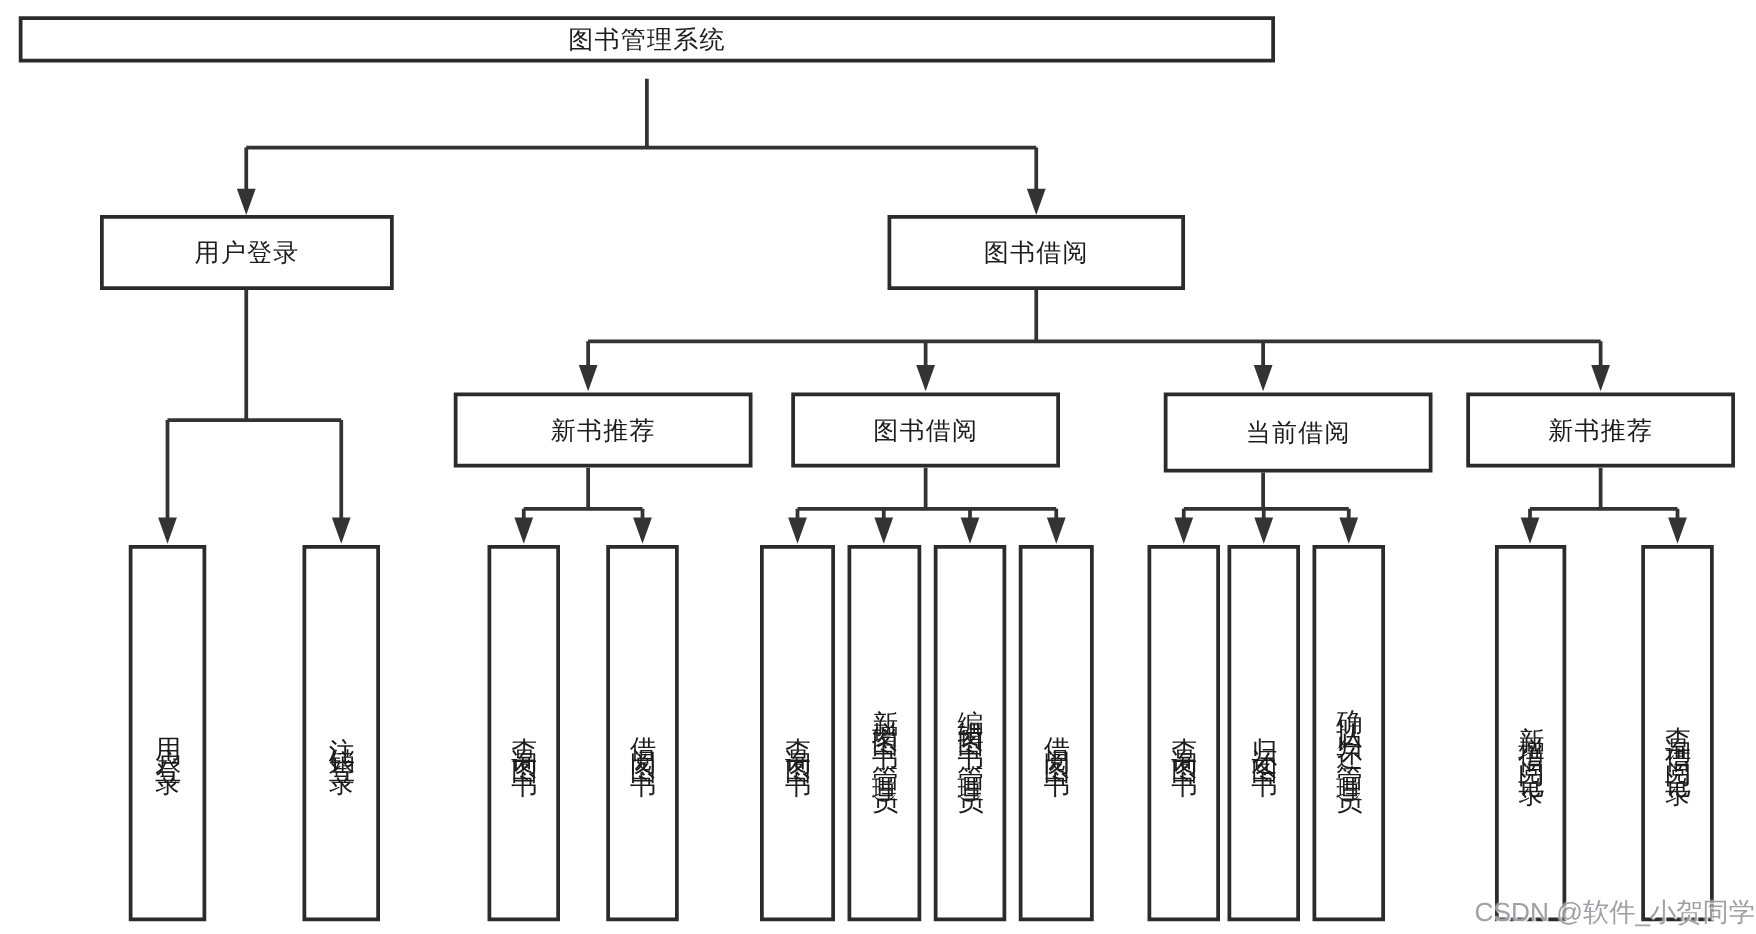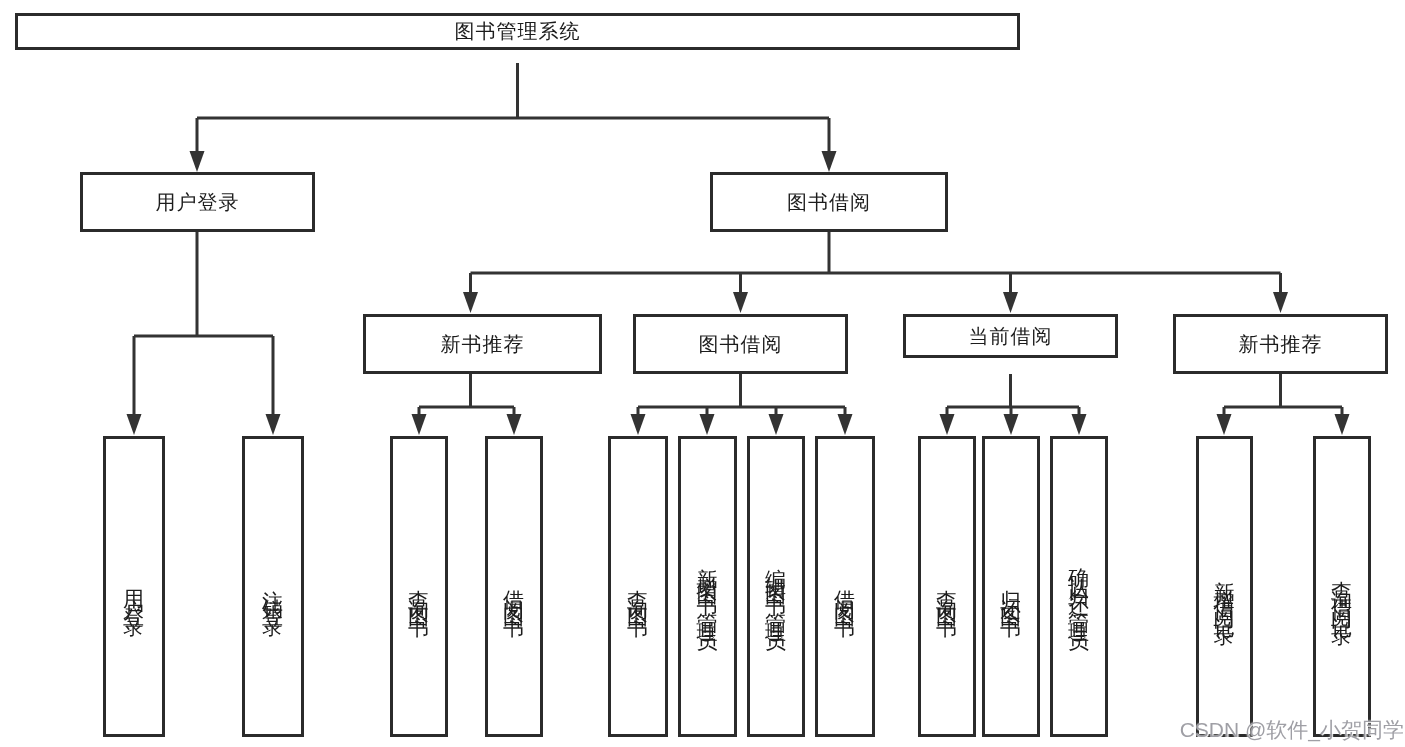--- a/index.html
+++ b/index.html
@@ -118,21 +118,21 @@
   <div class="hbox" style="left:710px; top:172px; width:238px; height:60px;">
     <span class="lbl">图书借阅</span>
   </div>
 
   <div class="hbox" style="left:363px; top:314px; width:239px; height:60px;">
     <span class="lbl">新书推荐</span>
   </div>
   <div class="hbox" style="left:633px; top:314px; width:215px; height:60px;">
     <span class="lbl">图书借阅</span>
   </div>
-  <div class="hbox" style="left:903px; top:314px; width:215px; height:44px;">
+  <div class="hbox" style="left:931px; top:314px; width:215px; height:64px;">
     <span class="lbl">当前借阅</span>
   </div>
   <div class="hbox" style="left:1173px; top:314px; width:215px; height:60px;">
     <span class="lbl">新书推荐</span>
   </div>
 
   <div class="vbox" style="left:103px; width:62px;">
     <span class="lbl">用户登录</span>
   </div>
   <div class="vbox" style="left:242px; width:62px;">

